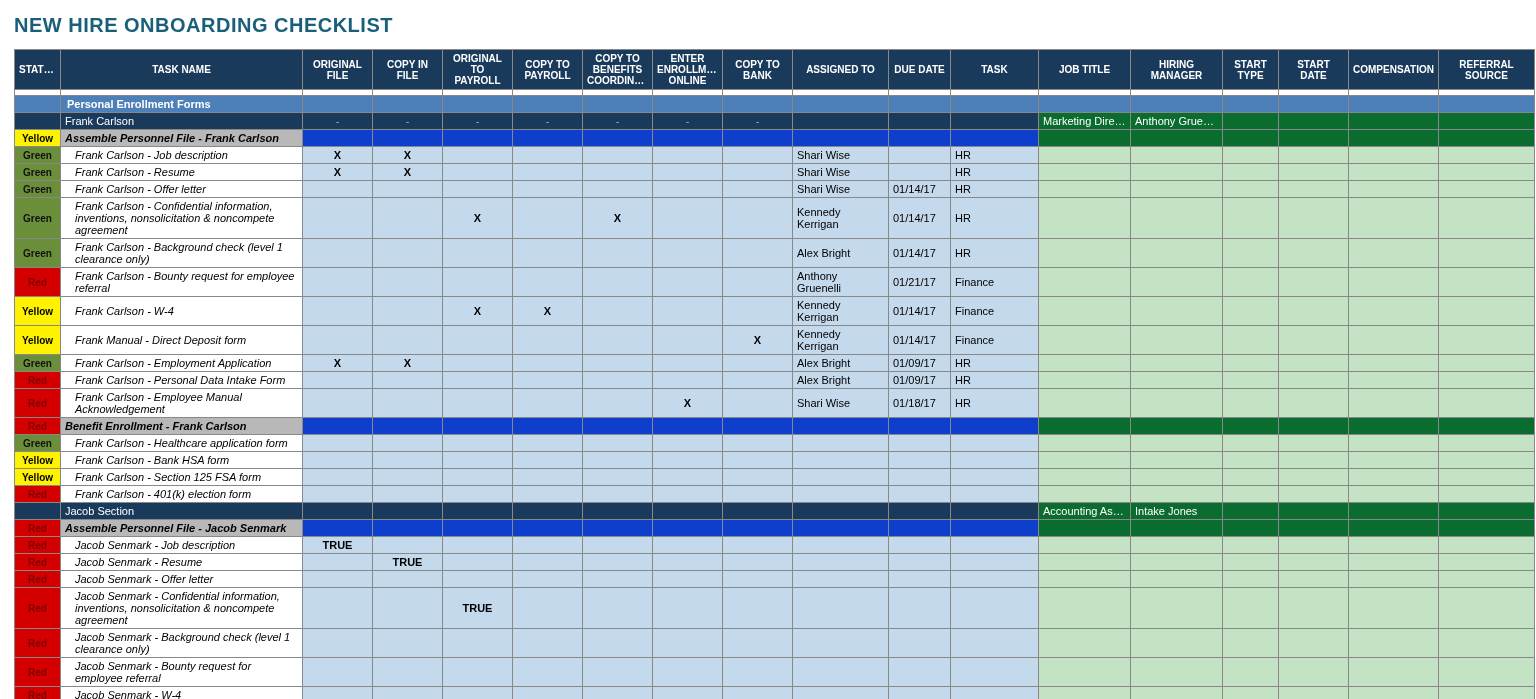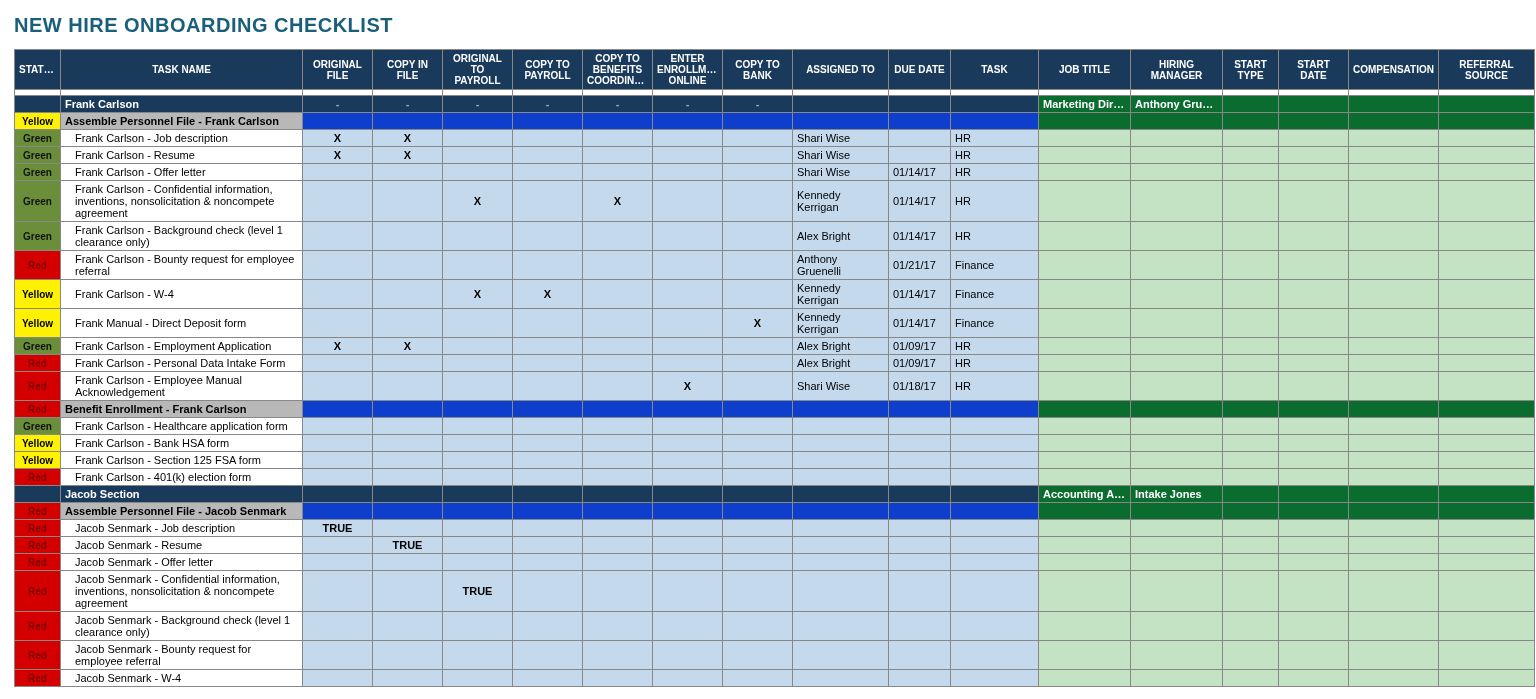--- a/index.html
+++ b/index.html
@@ -73,21 +73,21 @@
     padding: 2px 6px;
     white-space: nowrap;
   }
   
   tr.whiterow td { background: #fff; height: 6px; padding: 0; }
 
   
   tr.person td {
     background: var(--navy);
     color: #fff;
-    font-weight: 700;
+    font-weight: 400;
     font-size: 11px;
     white-space: nowrap;
   }
   tr.person td.status-cell { background: var(--navy); }
   tr.person td.right-green { background: var(--dark-green-bar); color:#fff; }
   tr.person td.check { text-align:center; color: #9ab; }
 
   
   tr.group td.task { background: var(--gray-header); color:#000; font-weight:700; }
   tr.group td.block-blue { background: var(--group-blue); }
@@ -97,21 +97,21 @@
   tr.data td.task { background:#fff; color:#000; padding-left:14px; }
   tr.data td.check { background: var(--row-lightblue); text-align:center; font-weight:700; }
   tr.data td.meta  { background: var(--row-lightblue); padding-left:4px; }
   tr.data td.right { background: var(--row-lightgreen); }
 
   td.status-cell { text-align:center; font-weight:700; font-size:10px; }
   .status-Green  { background: var(--status-green); color:#111; }
   .status-Yellow { background: var(--status-yellow); color:#000; }
   .status-Red    { background: var(--status-red); color:#800000; }
 
-  td.task { white-space: normal; }
+  td.task { white-space: normal; font-style: italic; }
 </style>
 </head>
 <body>
 
 <h1 class="title">NEW HIRE ONBOARDING CHECKLIST</h1>
 
 <table>
   <colgroup id="cg">
       <col class="col-status">
       <col class="col-task">
@@ -168,20 +168,40 @@
         <td></td>
         <td></td>
         <td></td>
         <td></td>
         <td></td>
         <td></td>
         <td></td>
         <td></td>
         <td></td>
       </tr>
+      <tr class="section">
+        <td></td>
+        <td>Personal Enrollment Forms</td>
+        <td></td>
+        <td></td>
+        <td></td>
+        <td></td>
+        <td></td>
+        <td></td>
+        <td></td>
+        <td></td>
+        <td></td>
+        <td></td>
+        <td></td>
+        <td></td>
+        <td></td>
+        <td></td>
+        <td></td>
+        <td></td>
+      </tr>
       <tr class="person">
         <td class="status-cell"></td>
         <td>Frank Carlson</td>
         <td class="check">-</td>
         <td class="check">-</td>
         <td class="check">-</td>
         <td class="check">-</td>
         <td class="check">-</td>
         <td class="check">-</td>
         <td class="check">-</td>

